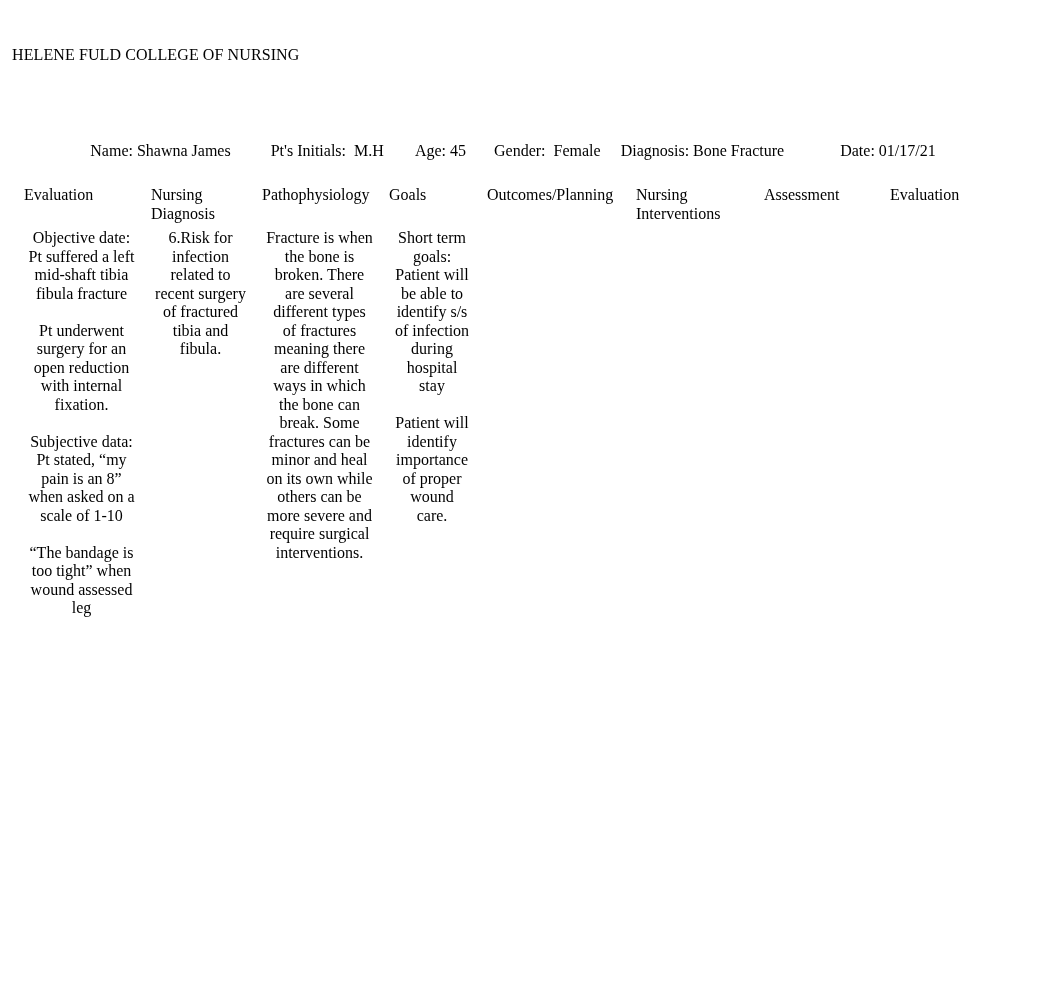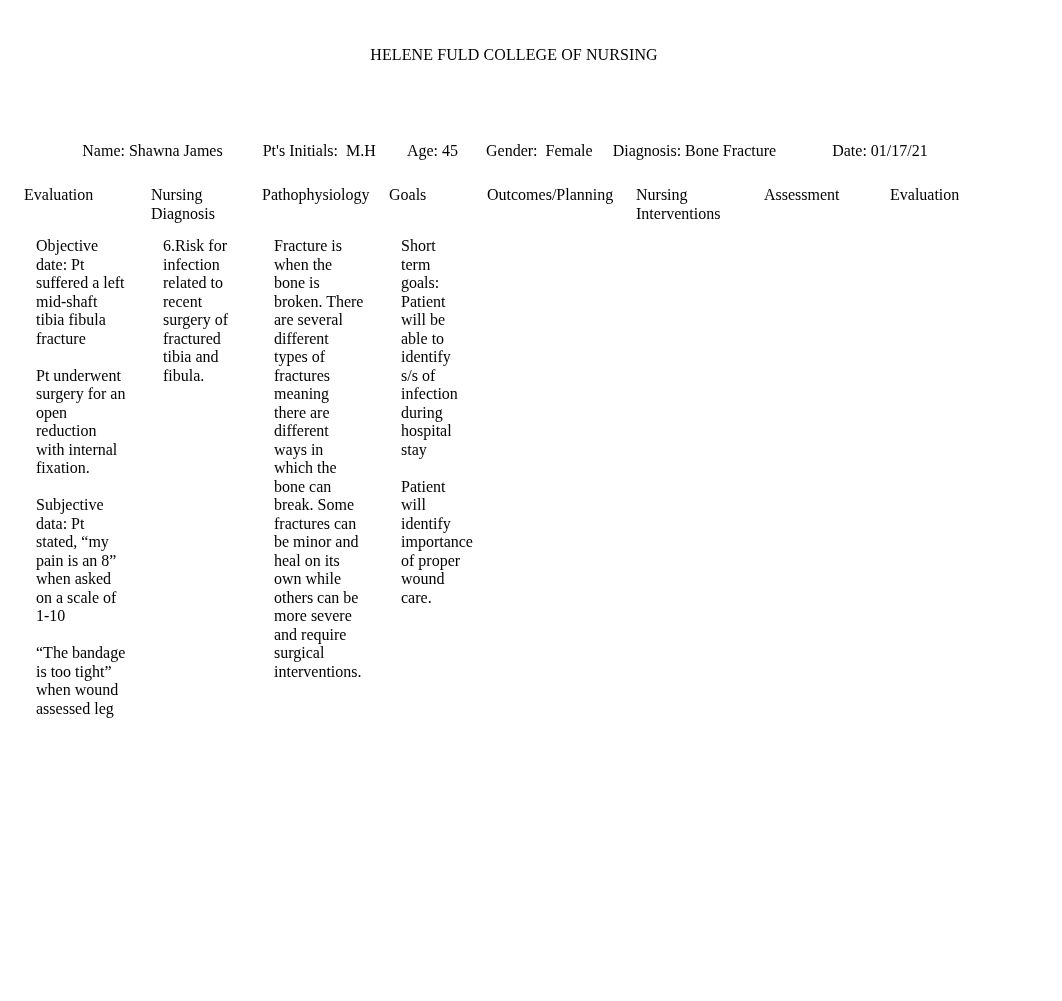--- a/index.html
+++ b/index.html
@@ -14,37 +14,37 @@
     position: relative;
     font-family: "Liberation Serif", "DejaVu Serif", serif;
     color: #000000;
     font-size: 16px;
     -webkit-font-smoothing: antialiased;
   }
 
   
   .title-block {
     position: absolute;
-    left: 4px;
+    left: 12px;
     top: 45px;
     width: 1020px;
-    text-align: center;
+    text-align: left;
     line-height: 20px;
   }
   .title-line {
     display: block;
     font-size: 16px;
     letter-spacing: 0.1px;
     white-space: pre;
   }
 
   
   .patient-line {
     position: absolute;
-    left: 8px;
+    left: 16px;
     top: 121px;
     width: 986px;
     text-align: center;
     font-size: 16px;
     line-height: 20px;
     white-space: pre;
   }
   .patient-line .field {
     white-space: pre;
   }
@@ -78,21 +78,22 @@
   .col-goals           { width: 98px;  }
   .col-outcomes        { width: 149px; }
   .col-interventions   { width: 128px; }
   .col-rationale       { width: 126px; }
   .col-evaluation      { width: 148px; }
 
   .cell-inner {
     padding-right: 12px;
   }
   .para {
-    margin: 12px;
+    margin: 4px;
+    text-align: center;
   }
   .para + .para {
     margin-top: 18.5px;
   }
   .empty-cell {
     min-height: 18px;
   }
 </style>
 </head>
 <body>

